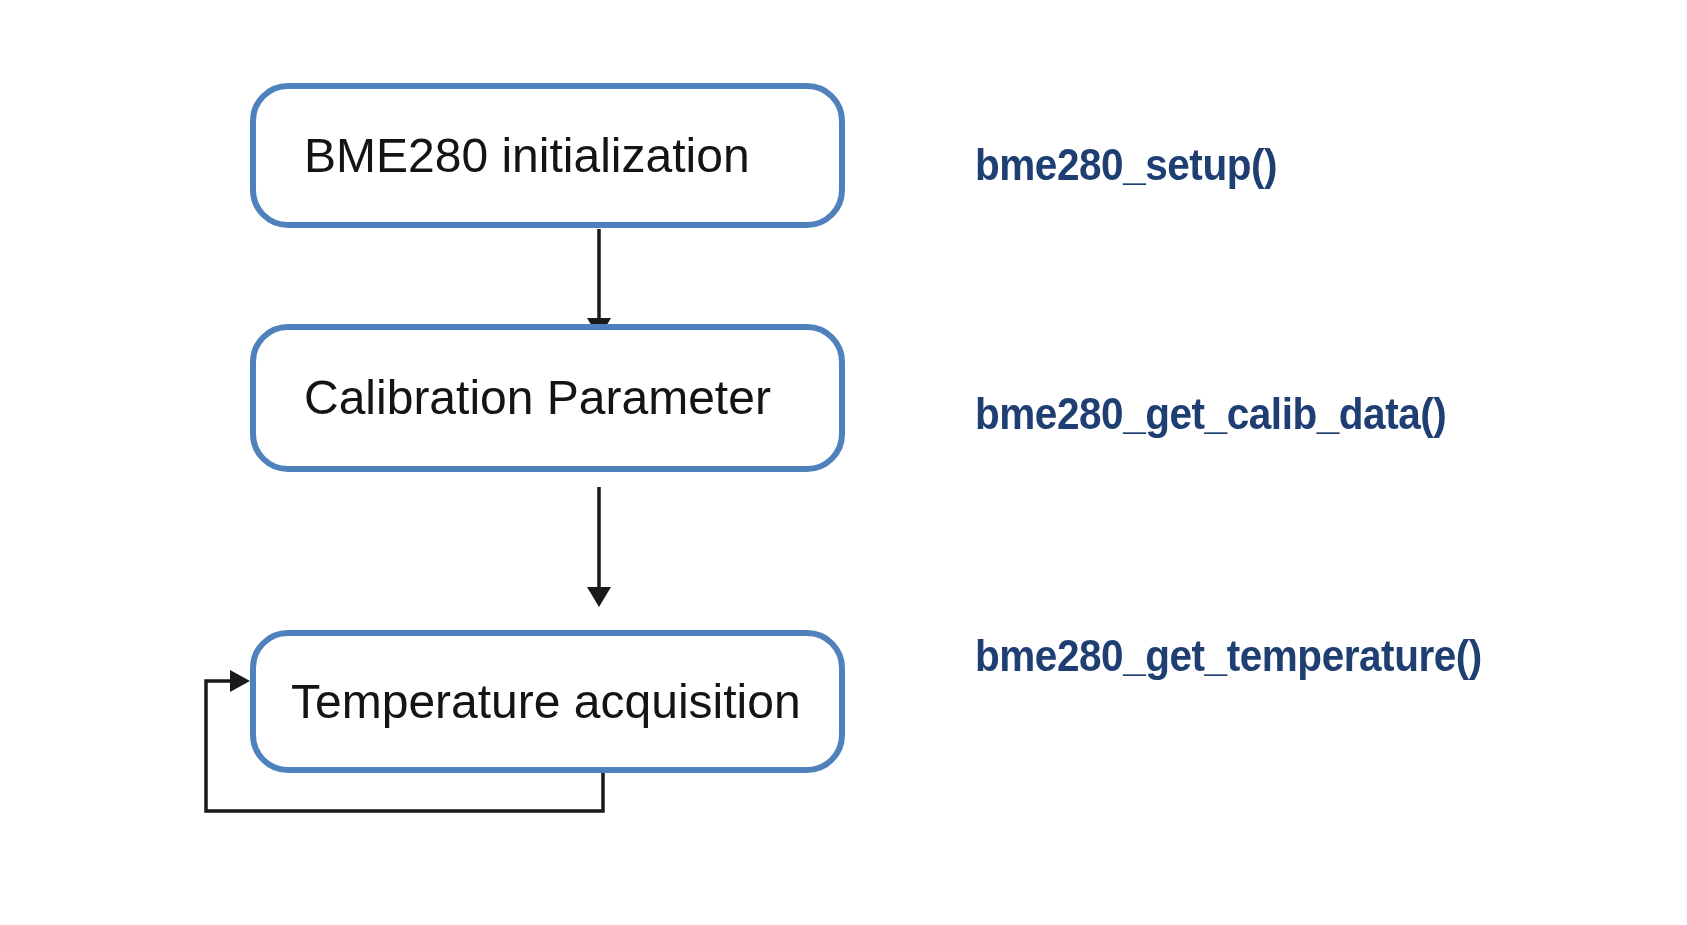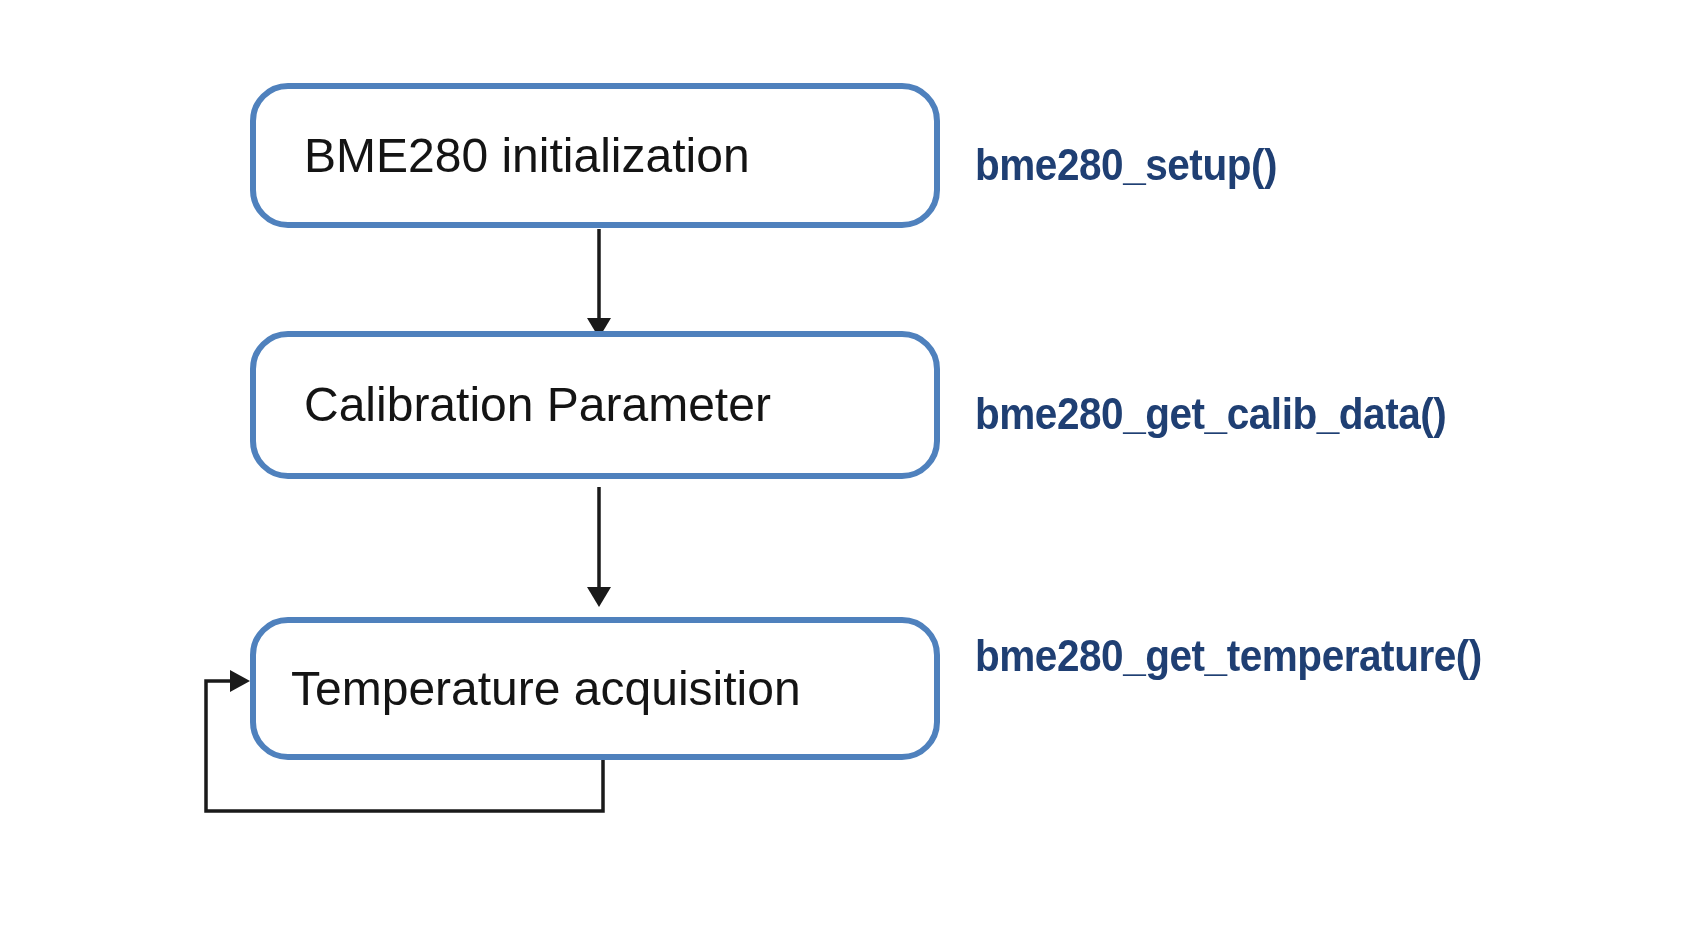--- a/index.html
+++ b/index.html
@@ -18,34 +18,34 @@
     overflow:hidden;
   }
   .connector-layer{
     position:absolute;left:0;top:0;width:1687px;height:925px;
   }
   .connector-layer line,.connector-layer polyline{
     stroke:var(--connector);stroke-width:3.5;fill:none;
   }
   .connector-layer polygon{fill:var(--connector);stroke:none;}
   .flow-box{
-    position:absolute;left:250px;width:690px;
+    position:absolute;left:250px;width:595px;
     box-sizing:border-box;
     background:var(--bg);
     border:6px solid var(--accent);
     border-radius:38px;
     display:flex;flex-direction:column;justify-content:center;
     padding-left:48px;padding-right:12px;
     color:var(--box-text);
     font-size:48px;line-height:66px;
     white-space:nowrap;
   }
   .box-step1{top:83px;height:145px;}
-  .box-step2{top:331px;height:148px;}
-  .box-step3{top:617px;height:143px;padding-left:35px;}
+  .box-step2{top:324px;height:148px;}
+  .box-step3{top:630px;height:143px;padding-left:35px;}
   .func-label{
     position:absolute;left:975px;
     color:var(--func-text);
     font-weight:700;
     font-size:45px;line-height:52px;
     letter-spacing:-0.5px;
     transform:scaleX(0.9);
     transform-origin:left center;
     white-space:nowrap;
   }

